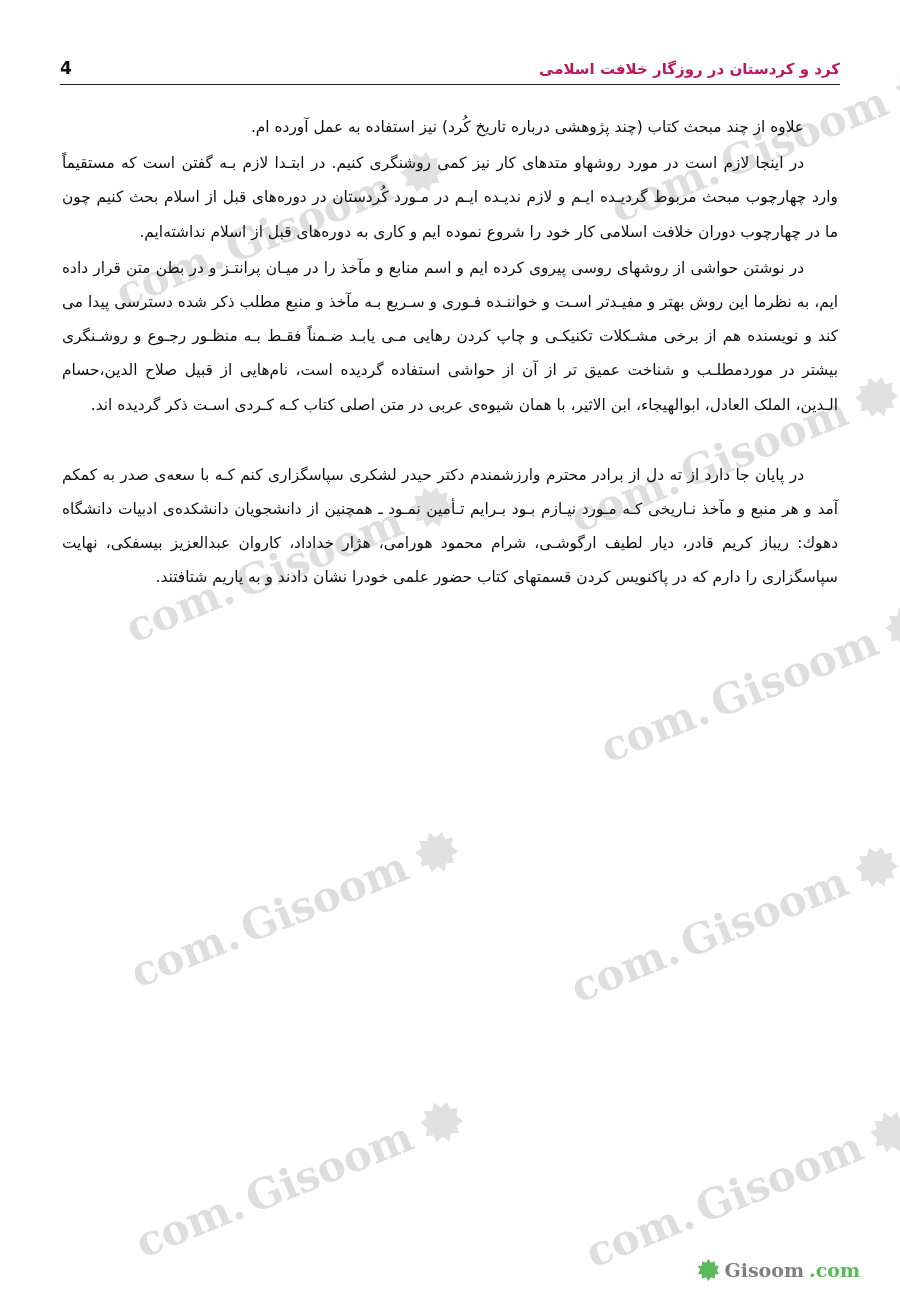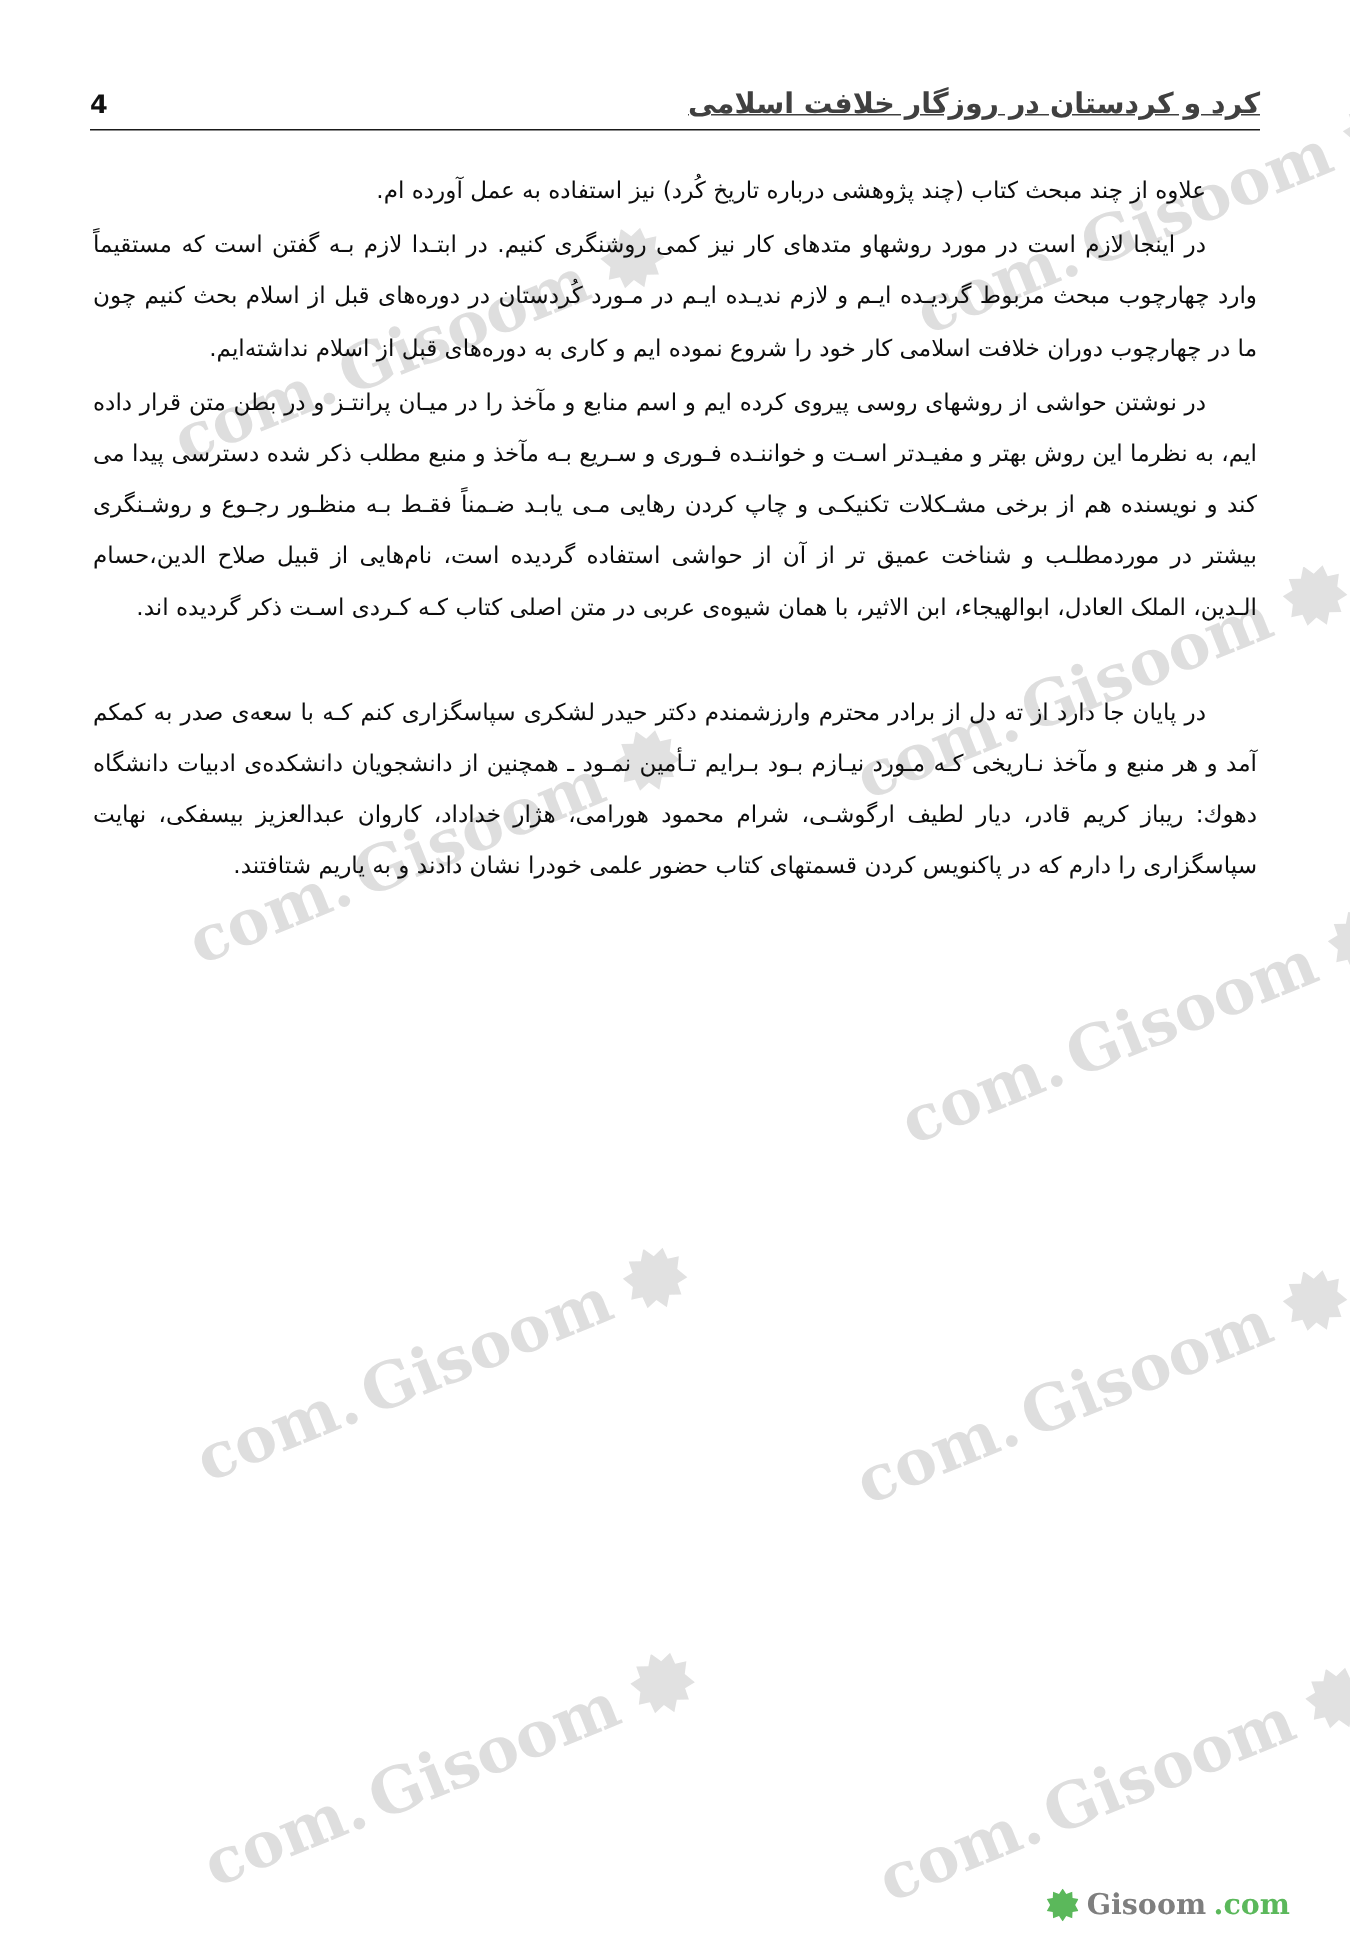--- a/index.html
+++ b/index.html
@@ -63,24 +63,23 @@
   }
   .header-row {
     display: flex;
     align-items: flex-end;
     justify-content: space-between;
     direction: rtl;
     padding-bottom: 6px;
   }
   .header-title {
     font-family: "DejaVu Sans", "Liberation Sans", sans-serif;
-    font-size: 19px;
-    font-weight: bold;
-    color: #404040;
-    text-decoration: underline;
+    font-size: 15px;
+    font-weight: bold;
+    color: #be185d;
   }
   .header-page-number {
     font-family: "DejaVu Sans", "Liberation Sans", sans-serif;
     font-size: 17px;
     font-weight: bold;
     color: #111;
     letter-spacing: 2px;
   }
   .header-rule {
     border-bottom: 1.6px solid #1a1a1a;

